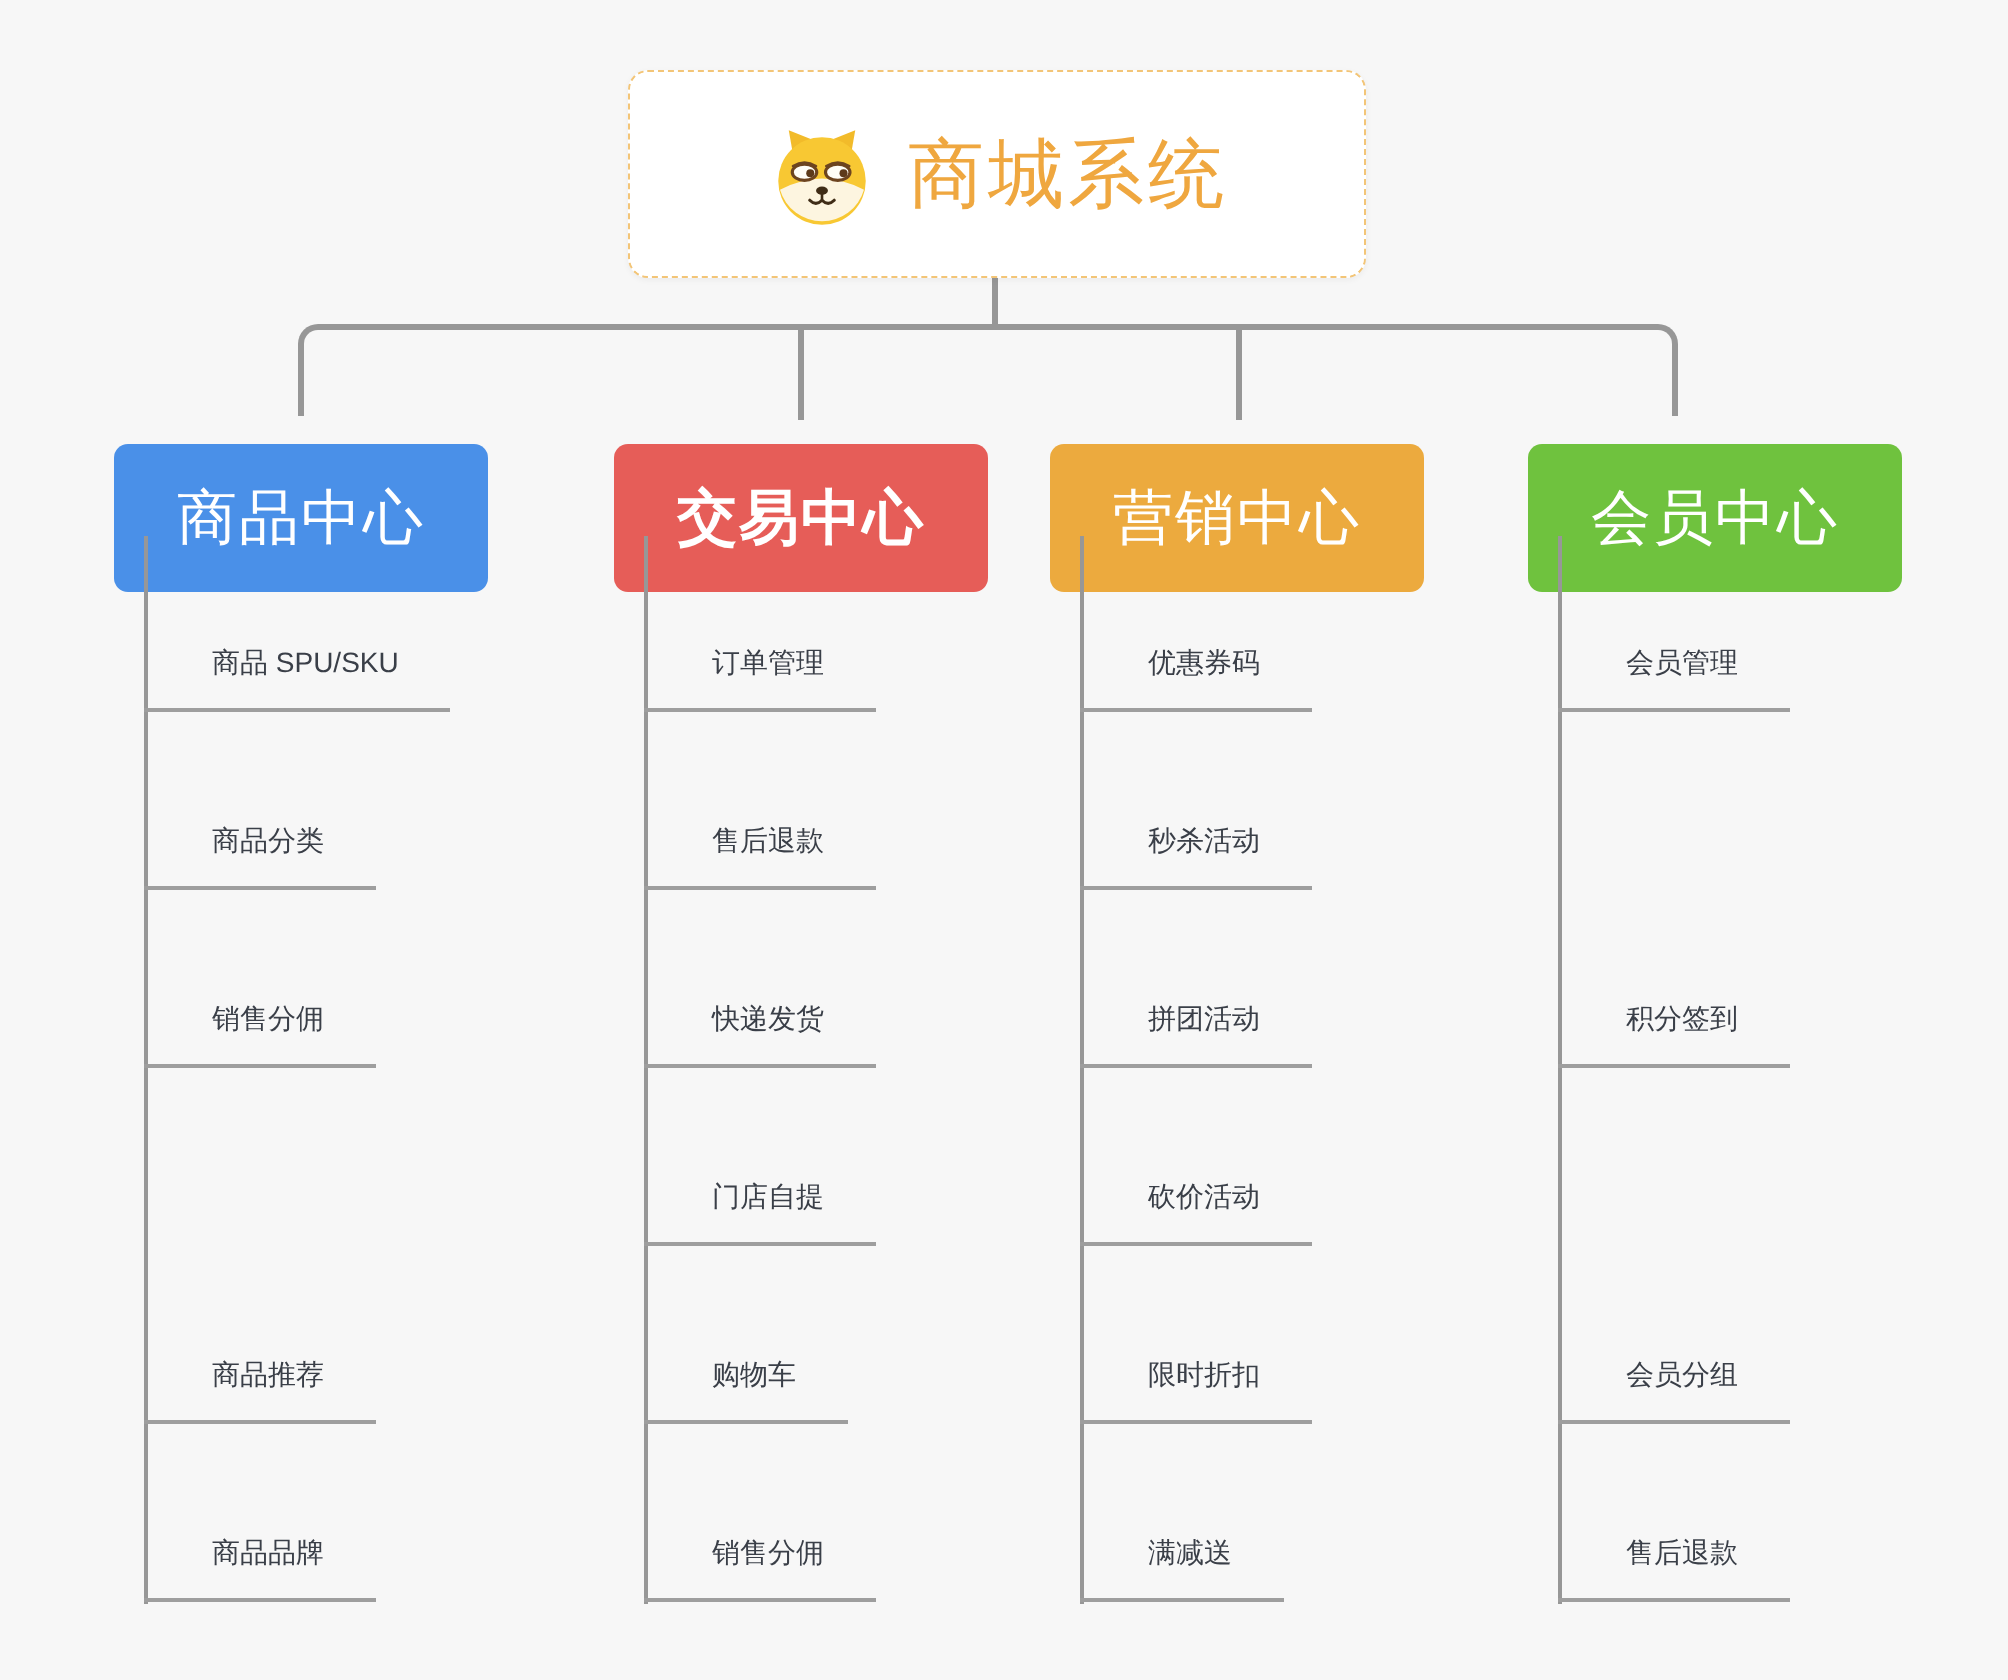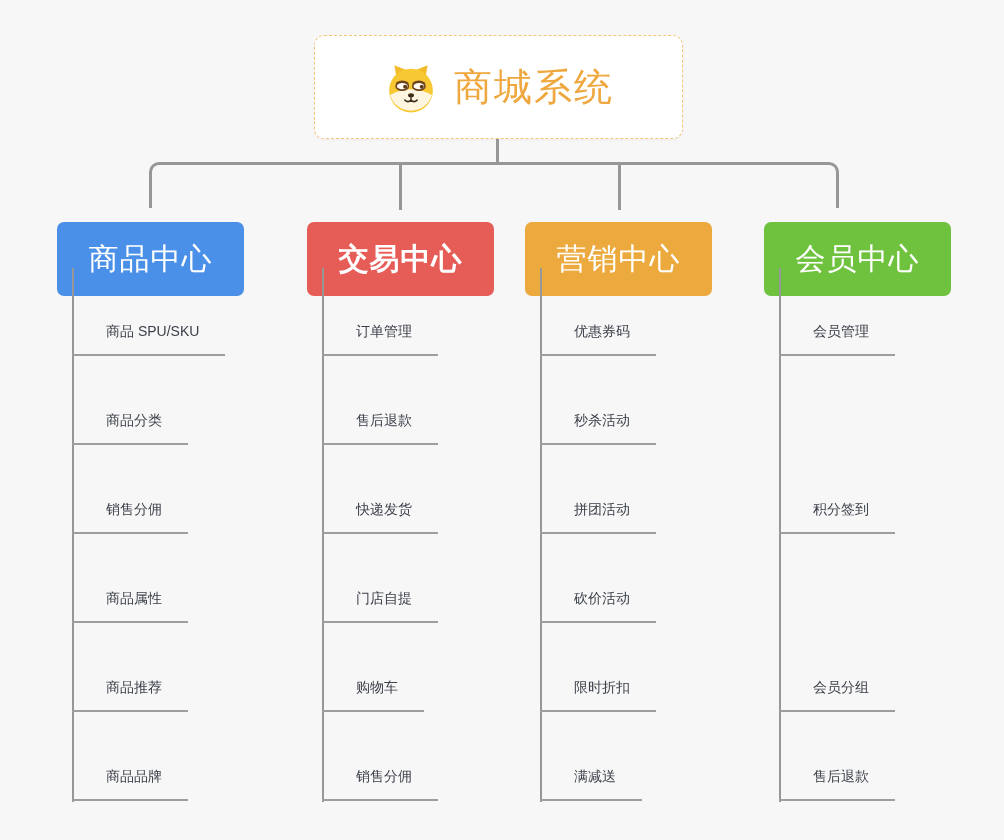--- a/index.html
+++ b/index.html
@@ -124,21 +124,20 @@
     </span>
     <span class="root-title" style="color: rgb(239, 167, 63);">商城系统</span>
   </div>
 
   <div class="col col-0">
     <div class="branch-header" style="background-color: rgb(74, 144, 232);">商品中心</div>
     <div class="col-line"></div>
     <div class="leaf leaf-0">商品 SPU/SKU</div>
     <div class="leaf leaf-1">商品分类</div>
     <div class="leaf leaf-2">销售分佣</div>
-    <div class="leaf leaf-3">商品属性</div>
     <div class="leaf leaf-4">商品推荐</div>
     <div class="leaf leaf-5">商品品牌</div>
   </div>
 
   <div class="col col-1">
     <div class="branch-header" style="background-color: rgb(230, 93, 88); font-weight: bold;">交易中心</div>
     <div class="col-line"></div>
     <div class="leaf leaf-0">订单管理</div>
     <div class="leaf leaf-1">售后退款</div>
     <div class="leaf leaf-2">快递发货</div>

